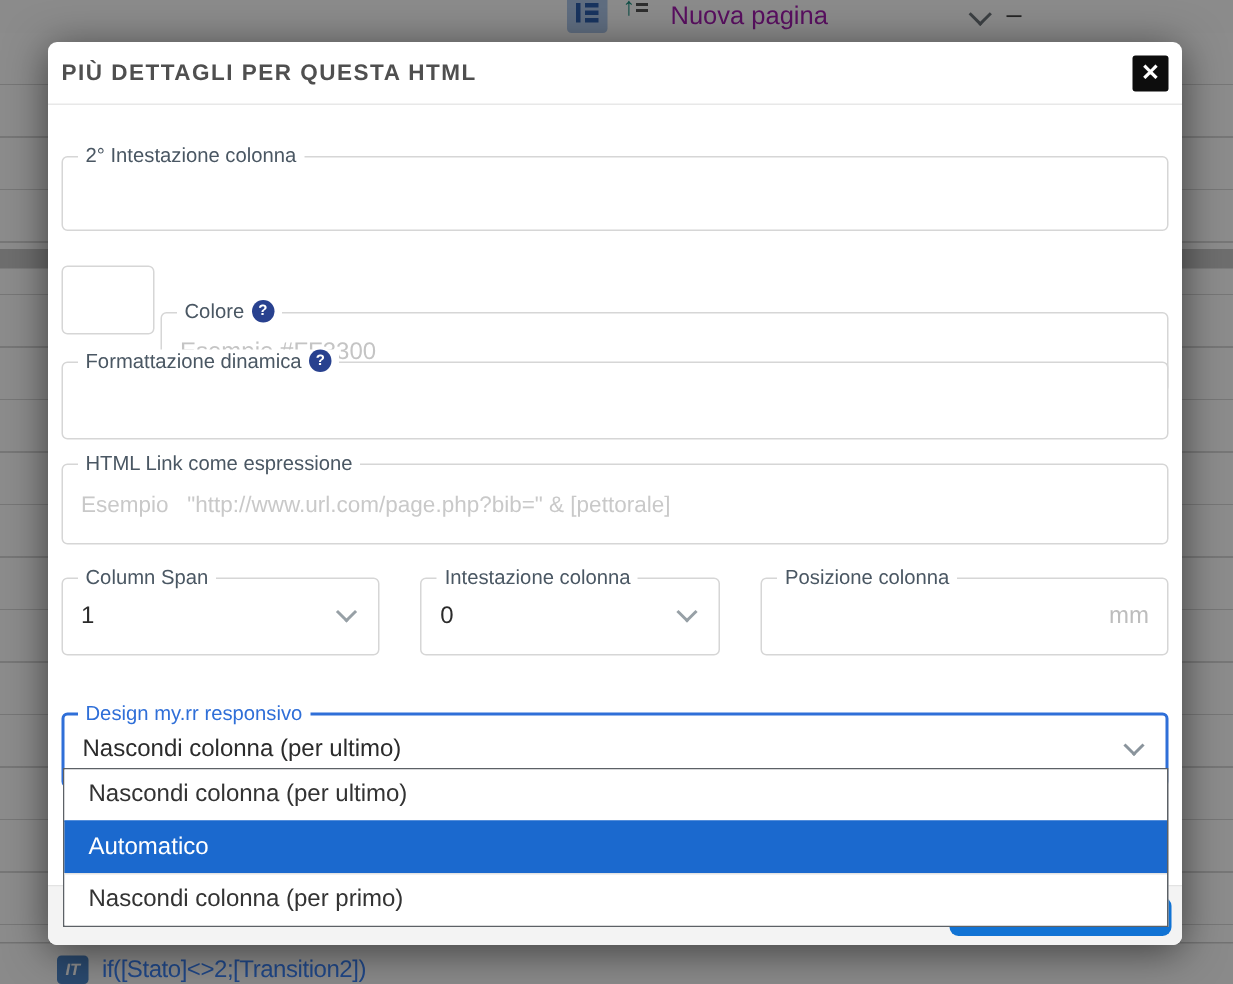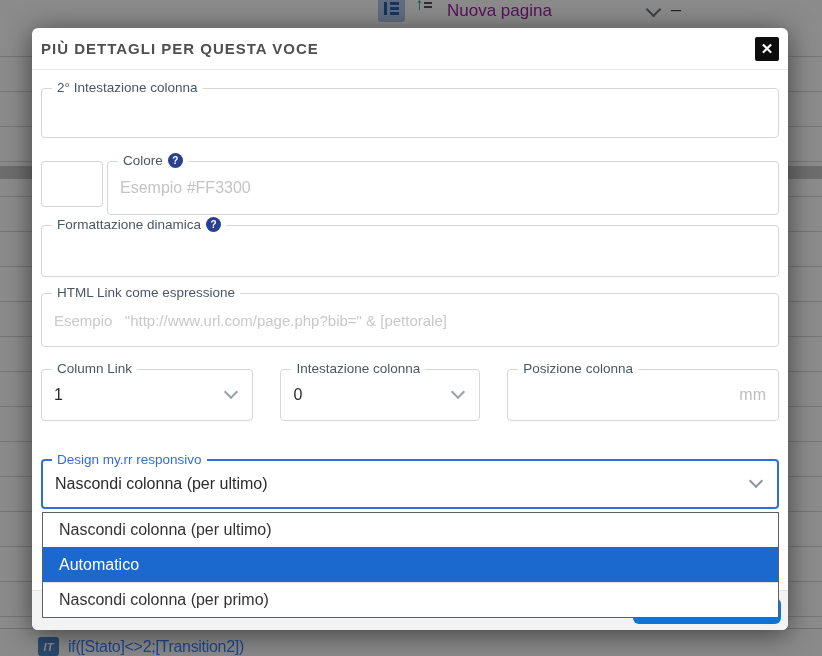--- a/index.html
+++ b/index.html
@@ -39,24 +39,24 @@
   
   .tf { position: relative; border: 1px solid #d6d6d6; border-radius: 4px; background: #fff; display: flex; align-items: center; }
   .tf .lbl { position: absolute; top: -9px; left: 10px; background: #fff; padding: 0 5px; font-size: 13.5px; color: #4a5763; display: flex; align-items: center; gap: 5px; white-space: nowrap; }
   .help-dot { display: inline-flex; width: 15px; height: 15px; border-radius: 50%; background: #28418f; color: #fff; font-size: 10px; font-weight: bold; align-items: center; justify-content: center; }
   .tf input { flex: 1; height: 100%; border: none; outline: none; background: transparent; font-family: inherit; font-size: 16px; color: #2b2b2b; padding: 0 12px; min-width: 0; }
   .tf input::placeholder { color: #c4c4c4; opacity: 1; }
   .tf .value { font-size: 16px; color: #2b2b2b; padding-left: 12px; }
   .tf .suffix { margin-left: auto; padding-right: 12px; font-size: 16px; color: #bdbdbd; }
   .tf .chev { position: absolute; right: 16px; top: 50%; width: 10px; height: 10px; margin-top: -8px; border-right: 2px solid #97a0a6; border-bottom: 2px solid #97a0a6; transform: rotate(45deg); }
 
-  .f-header2 { margin-top: 18px; height: 50px; }
+  .f-header2 { margin-top: 34px; height: 50px; }
   .row-colore { display: flex; margin-top: 23px; height: 46px; }
   .swatch { width: 62px; height: 46px; border: 1px solid #d6d6d6; border-radius: 4px; margin-right: 4px; background: #fff; }
-  .f-colore { flex: 1; height: 54px; }
+  .f-colore { flex: 1; height: 54px; margin-top: 31px; }
   .f-formatt { margin-top: 18px; height: 52px; }
   .f-htmllink { margin-top: 16px; height: 54px; }
   .f-htmllink input { font-size: 15px; }
   .f-htmllink input::placeholder { color: #c9c9c9; }
   .row-three { display: flex; margin-top: 22px; gap: 27px; }
   .f-colspan { width: 236px; height: 52px; cursor: pointer; }
   .f-scost { width: 222px; height: 52px; cursor: pointer; }
   .f-posiz { flex: 1; height: 52px; }
   .f-design { margin-top: 38px; height: 50px; border: 2px solid #2f6fd8; cursor: pointer; }
   .f-design .lbl { color: #2f6fd8; left: 9px; }
@@ -101,21 +101,21 @@
   <div class="bg-formula-row">
     <span class="it-badge">IT</span>
     <span class="formula-text">if([Stato]&lt;&gt;2;[Transition2])</span>
   </div>
 </div>
 
 <div class="overlay"></div>
 
 <div class="modal">
   <div class="modal-header">
-    <span class="modal-title">PIÙ DETTAGLI PER QUESTA VOCE</span>
+    <span class="modal-title">PIÙ DETTAGLI PER QUESTA HTML</span>
     <button class="close-btn">✕</button>
   </div>
 
   <div class="modal-body">
 
     <div class="tf f-header2">
       <span class="lbl">2° Intestazione colonna</span>
       <input value="" style="">
     </div>
 
@@ -138,21 +138,21 @@
       <input value="" style="">
     </div>
 
     <div class="tf f-htmllink">
       <span class="lbl">HTML Link come espressione</span>
       <input placeholder="Esempio   &quot;http://www.url.com/page.php?bib=&quot; &amp; [pettorale]" style="">
     </div>
 
     <div class="row-three">
       <div class="tf f-colspan">
-        <span class="lbl">Column Link</span>
+        <span class="lbl">Column Span</span>
         <span class="value">1</span>
         <span class="chev"></span>
       </div>
       <div class="tf f-scost">
         <span class="lbl">Intestazione colonna</span>
         <span class="value">0</span>
         <span class="chev"></span>
       </div>
       <div class="tf f-posiz">
         <span class="lbl">Posizione colonna</span>

